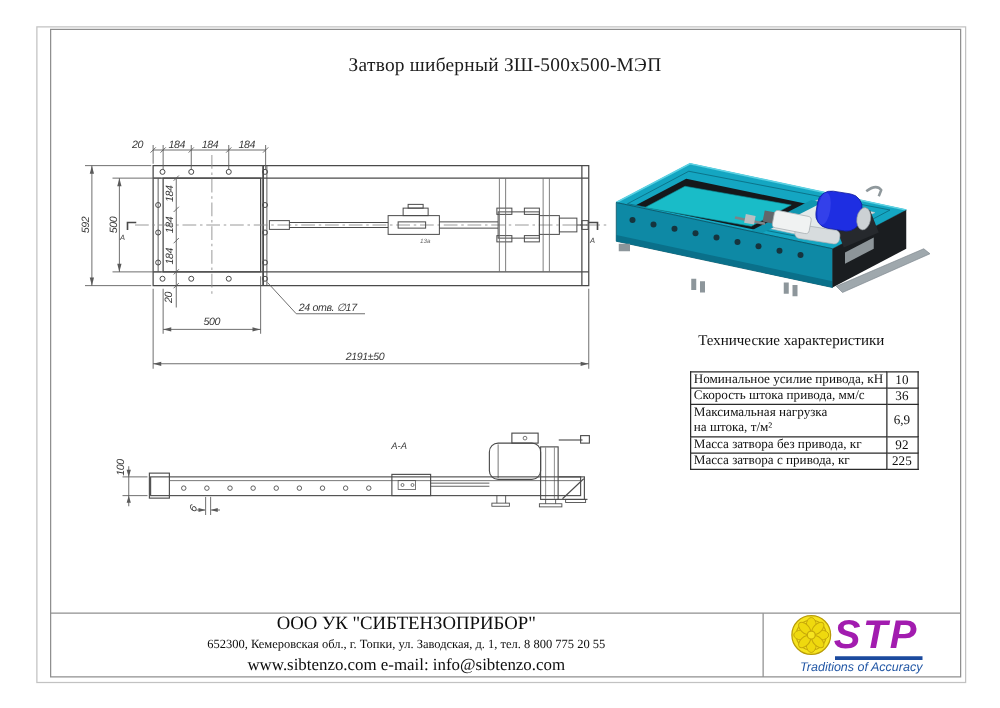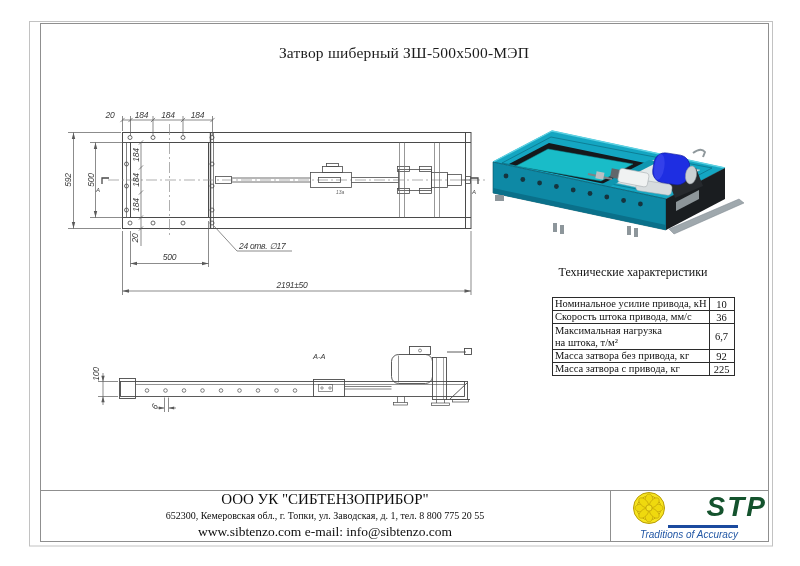--- a/index.html
+++ b/index.html
@@ -20,21 +20,21 @@
   table.specs td.l{width:145px;height:12px;line-height:12px;}
   table.specs td.l2{width:145px;height:25px;line-height:12px;}
   table.specs td.v{width:20px;text-align:center;}
   .footer-text{position:absolute;left:40px;top:490px;width:570px;height:51px;
          display:flex;flex-direction:column;justify-content:center;text-align:center;color:#0d0d0d;}
   .footer-text .l1{font-size:15px;line-height:17px;}
   .footer-text .l2{font-size:10px;line-height:16px;}
   .footer-text .l3{font-size:13.5px;line-height:16px;}
   .logo-name{position:absolute;left:667px;top:490px;width:100px;
          font-family:"Liberation Sans",sans-serif;font-weight:bold;font-style:italic;
-         font-size:28px;line-height:34px;color:#14532d;letter-spacing:2px;text-align:right;}
+         font-size:32px;line-height:34px;color:#a21caf;letter-spacing:2px;}
   .logo-underline{position:absolute;left:668px;top:525px;width:70px;height:2.5px;background:#1b4a9e;}
   .logo-tagline{position:absolute;left:630px;top:529px;width:118px;text-align:center;
          font-family:"Liberation Sans",sans-serif;font-weight:normal;font-style:italic;
          font-size:10px;color:#2257a5;}
   .orn{position:absolute;left:632px;top:491px;}
 </style>
 </head>
 <body>
 
 <div class="sheet">
@@ -281,21 +281,21 @@
     </tr>
     <tr>
       <td class="l">Скорость штока привода, мм/с</td>
       <td class="v">36</td>
     </tr>
     <tr>
       <td class="l2">
         <div>Максимальная нагрузка</div>
         <div>на штока, т/м²</div>
       </td>
-      <td class="v">6,7</td>
+      <td class="v">6,9</td>
     </tr>
     <tr>
       <td class="l">Масса затвора без привода, кг</td>
       <td class="v">92</td>
     </tr>
     <tr>
       <td class="l">Масса затвора с привода, кг</td>
       <td class="v">225</td>
     </tr>
   </tbody>

